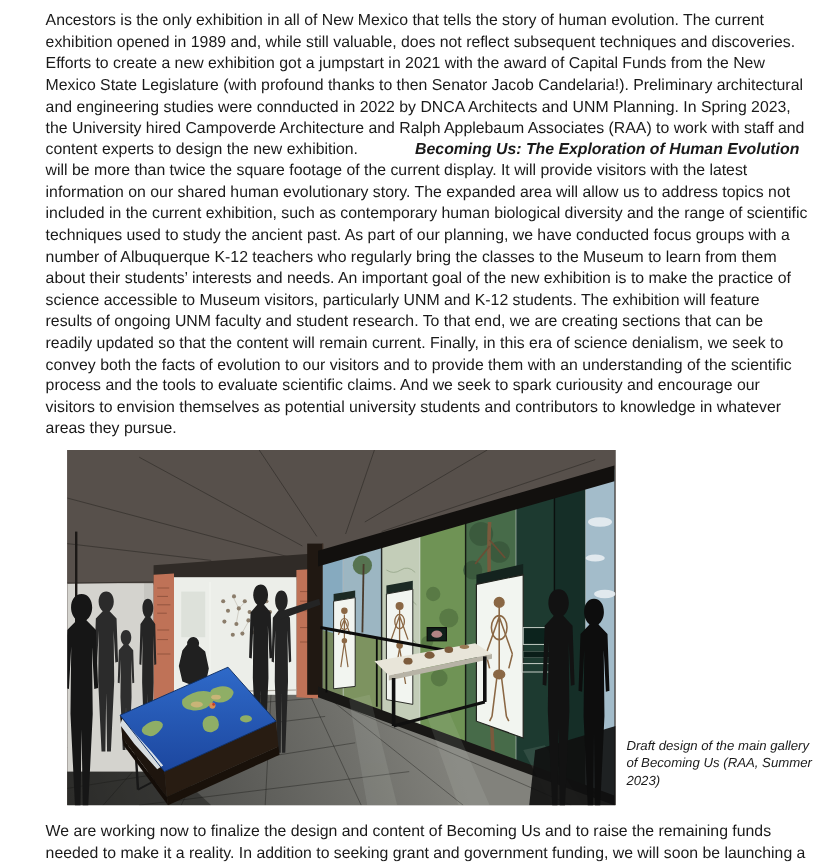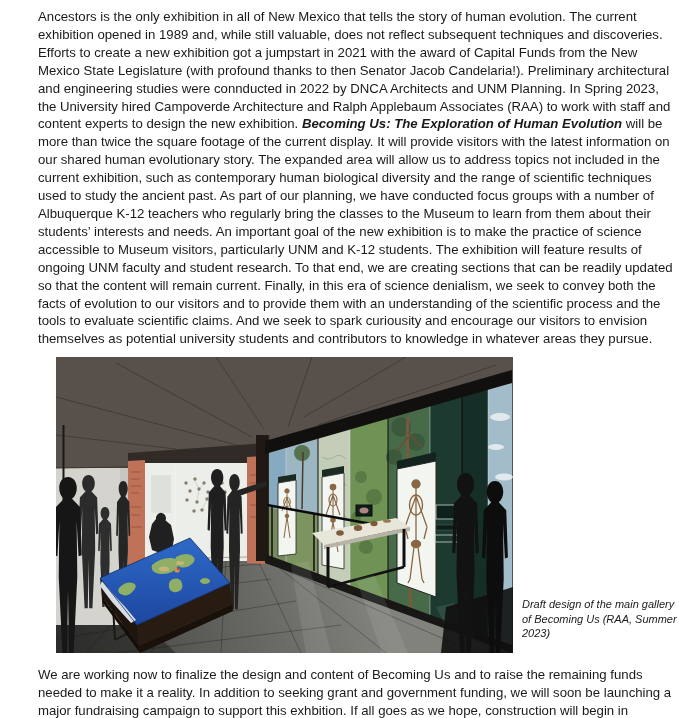--- a/index.html
+++ b/index.html
@@ -12,21 +12,21 @@
     --fig-land:#8fae66; --fig-silhouette:#232323; --fig-floor-light:#82827c;
     --fig-floor-dark:#3c3c3a;
   }
   *{box-sizing:border-box;}
   html,body{margin:0;padding:0;}
   body{width:679px;height:718px;background:var(--page-bg);overflow:hidden;
        font-family:"Liberation Sans","DejaVu Sans",sans-serif;}
   .page{width:679px;height:718px;padding:8px 0 0 38px;background:var(--page-bg);}
   .body-text{width:637px;margin:0;font-size:13.2px;line-height:17.9px;color:var(--text-color);}
   .body-text .i{}
-  .body-text .bi{font-style:italic;font-weight:bold;}
+  .body-text .bi{font-style:italic;font-weight:bold;margin-left:44px;}
   figure.gallery{margin:9px 0 0 18px;padding:0;position:relative;width:639px;height:296px;}
   svg.render{width:457px;height:296px;display:block;background:var(--fig-ceiling);}
   .caption{position:absolute;left:466px;top:240px;width:164px;font-size:11px;
            line-height:14.3px;font-style:italic;color:var(--text-color);}
   .closing{margin-top:13px;}
 </style>
 </head>
 <body>
 
 <div class="page">

